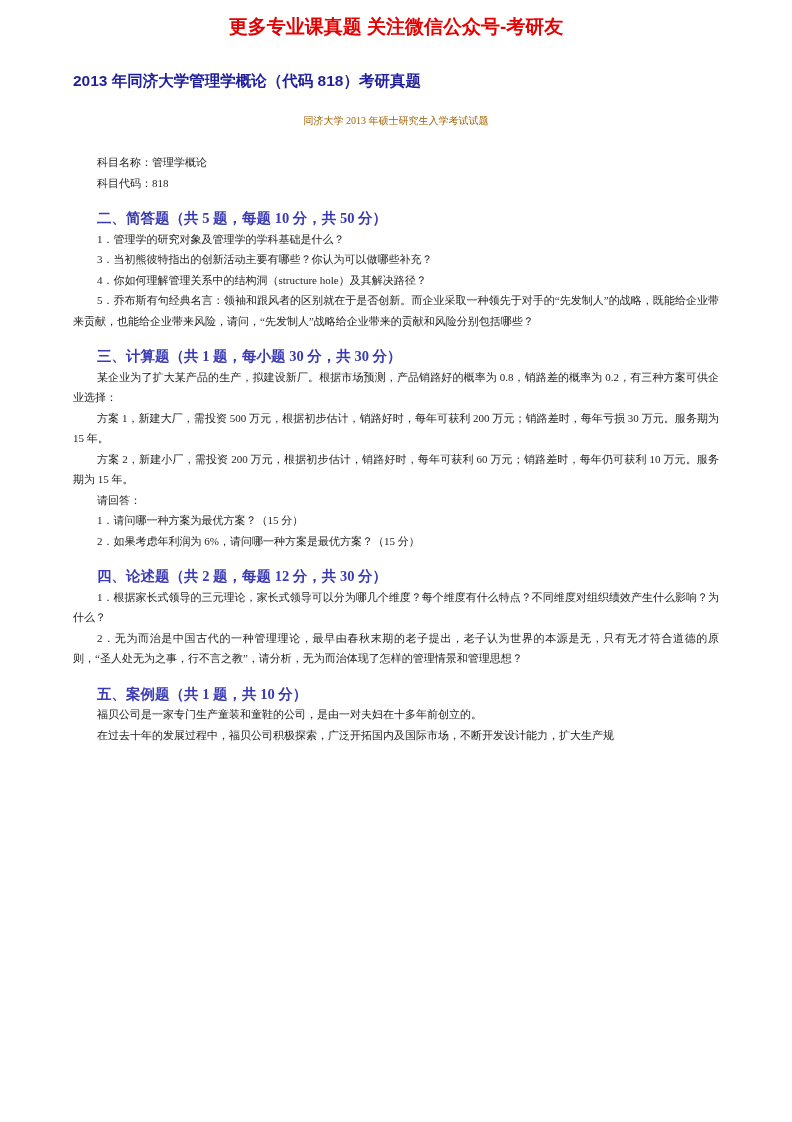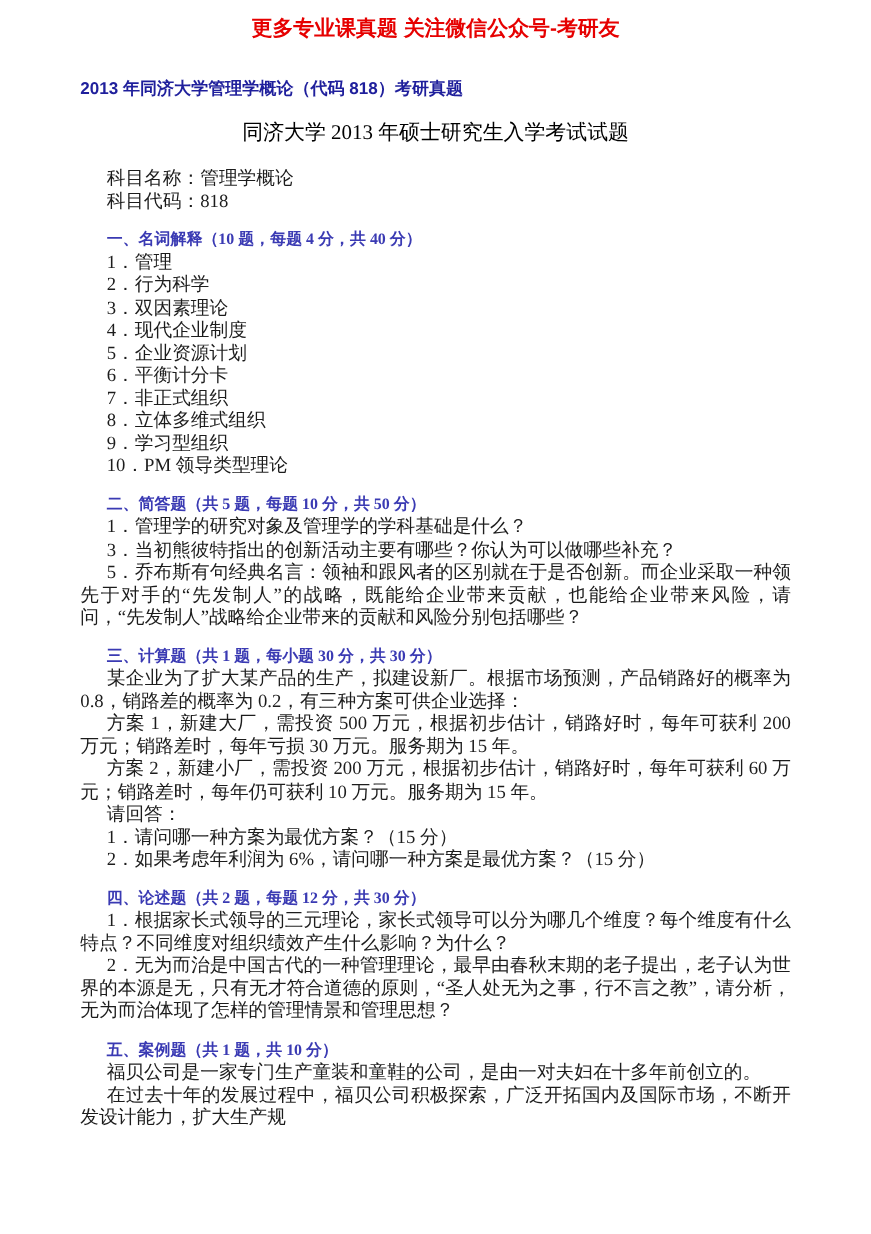--- a/index.html
+++ b/index.html
@@ -29,28 +29,28 @@
     font-family: "Liberation Sans", "DejaVu Sans", sans-serif;
     font-weight: 700;
     font-size: 15.5px;
     line-height: 22px;
     color: #1f1f9c;
   }
   .subtitle {
     margin: 18px 0 0 0;
     text-align: center;
     font-weight: 400;
-    font-size: 19px;
+    font-size: 10px;
     line-height: 21px;
-    color: #000000;
+    color: #a16207;
   }
   .meta-block { margin-top: 21px; }
   .meta, .line {
     margin: 0;
-    font-size: 17px;
+    font-size: 11px;
     line-height: 20.5px;
     text-indent: 24px;
     text-align: justify;
   }
   section { margin-top: 15px; }
   .sec-heading {
     font-weight: 700;
     font-size: 14.5px;
     line-height: 20.5px;
     text-indent: 24px;
@@ -63,36 +63,24 @@
 <main class="page">
   <div class="notice">更多专业课真题 关注微信公众号-考研友</div>
   <h1 class="title">2013 年同济大学管理学概论（代码 818）考研真题</h1>
   <h2 class="subtitle">同济大学 2013 年硕士研究生入学考试试题</h2>
   <div class="meta-block">
     <p class="meta">科目名称：管理学概论</p>
     <p class="meta">科目代码：818</p>
   </div>
   <div id="sections">
       <section>
-        <div class="sec-heading">一、名词解释（10 题，每题 4 分，共 40 分）</div>
-        <p class="line">1．管理</p>
-        <p class="line">2．行为科学</p>
-        <p class="line">3．双因素理论</p>
-        <p class="line">4．现代企业制度</p>
-        <p class="line">5．企业资源计划</p>
-        <p class="line">6．平衡计分卡</p>
-        <p class="line">7．非正式组织</p>
-        <p class="line">8．立体多维式组织</p>
-        <p class="line">9．学习型组织</p>
-        <p class="line">10．PM 领导类型理论</p>
-      </section>
-      <section>
         <div class="sec-heading">二、简答题（共 5 题，每题 10 分，共 50 分）</div>
         <p class="line">1．管理学的研究对象及管理学的学科基础是什么？</p>
         <p class="line">3．当初熊彼特指出的创新活动主要有哪些？你认为可以做哪些补充？</p>
+        <p class="line">4．你如何理解管理关系中的结构洞（structure hole）及其解决路径？</p>
         <p class="line">5．乔布斯有句经典名言：领袖和跟风者的区别就在于是否创新。而企业采取一种领先于对手的“先发制人”的战略，既能给企业带来贡献，也能给企业带来风险，请问，“先发制人”战略给企业带来的贡献和风险分别包括哪些？</p>
       </section>
       <section>
         <div class="sec-heading">三、计算题（共 1 题，每小题 30 分，共 30 分）</div>
         <p class="line">某企业为了扩大某产品的生产，拟建设新厂。根据市场预测，产品销路好的概率为 0.8，销路差的概率为 0.2，有三种方案可供企业选择：</p>
         <p class="line">方案 1，新建大厂，需投资 500 万元，根据初步估计，销路好时，每年可获利 200 万元；销路差时，每年亏损 30 万元。服务期为 15 年。</p>
         <p class="line">方案 2，新建小厂，需投资 200 万元，根据初步估计，销路好时，每年可获利 60 万元；销路差时，每年仍可获利 10 万元。服务期为 15 年。</p>
         <p class="line">请回答：</p>
         <p class="line">1．请问哪一种方案为最优方案？（15 分）</p>
         <p class="line">2．如果考虑年利润为 6%，请问哪一种方案是最优方案？（15 分）</p>

